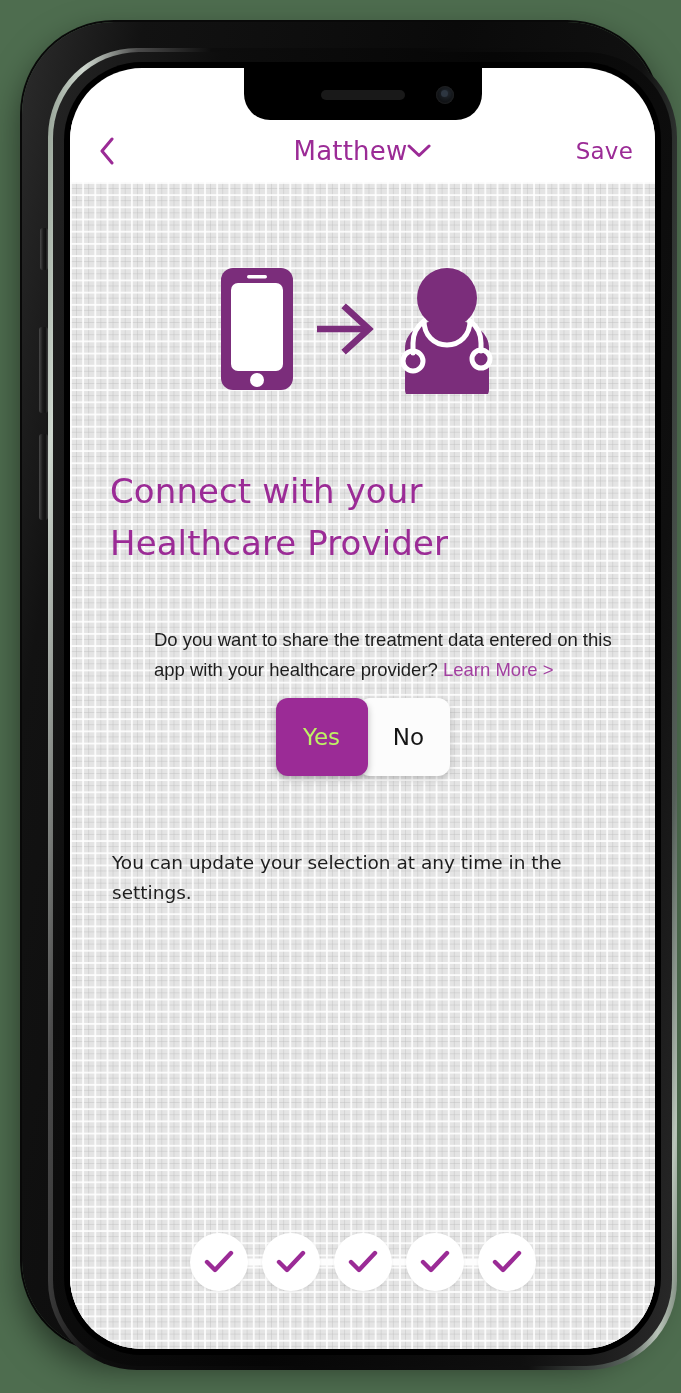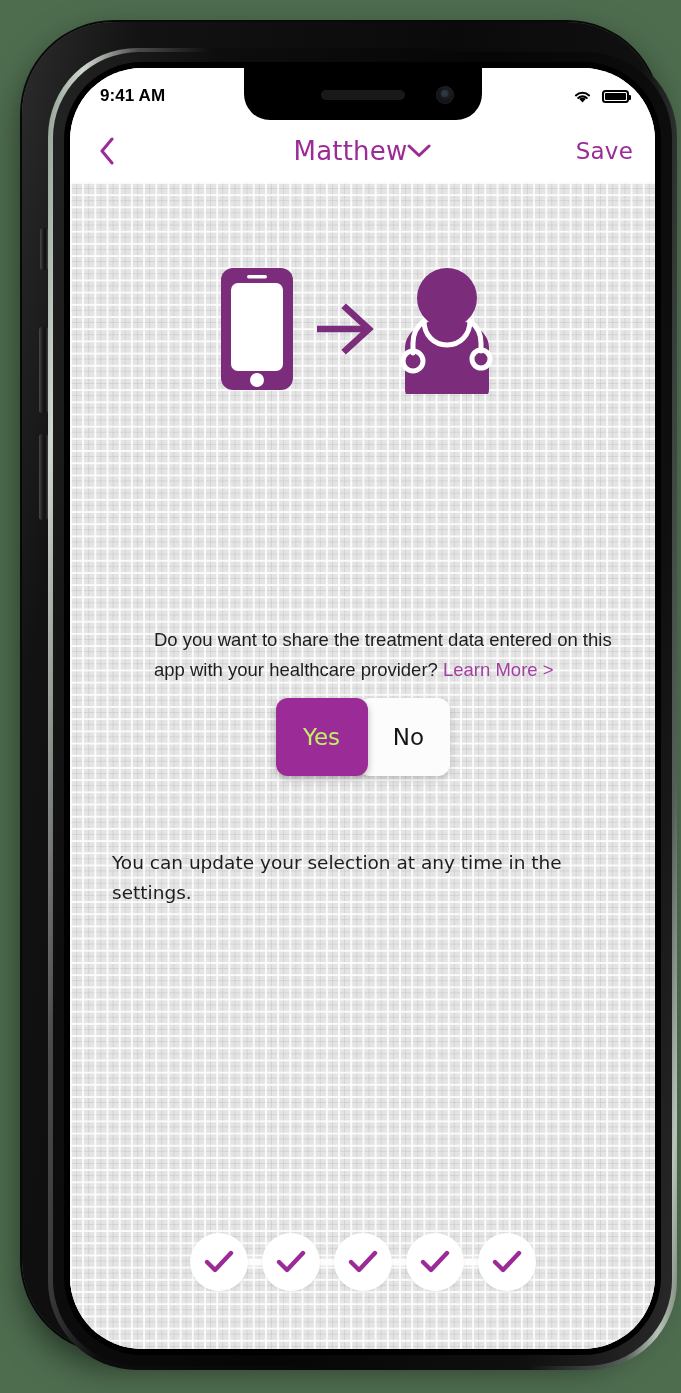--- a/index.html
+++ b/index.html
@@ -228,33 +228,20 @@
   <div class="btn-side btn-voldn"></div>
   <div class="btn-side btn-power"></div>
 
   <div class="screen">
 
     <div class="notch">
       <div class="speaker"></div>
       <div class="camera"></div>
     </div>
 
-    <div class="statusbar">
-      <div class="status-time">9:41 AM</div>
-      <div class="status-right">
-        <svg width="21" height="15" viewBox="0 0 21 15">
-          <path d="M10.5 13.6 L7.3 9.9 a5 5 0 0 1 6.4 0 Z" fill="#000"></path>
-          <path d="M3.9 6.4 a9.6 9.6 0 0 1 13.2 0" stroke="#000" stroke-width="2.1" fill="none" stroke-linecap="round"></path>
-          <path d="M6.3 9.0 a6.2 6.2 0 0 1 8.4 0" stroke="#000" stroke-width="2.1" fill="none" stroke-linecap="round"></path>
-        </svg>
-        <div class="battery">
-          <div class="battery-fill"></div>
-        </div>
-      </div>
-    </div>
 
     <div class="navbar">
       <div class="nav-back">
         <svg width="16" height="28" viewBox="0 0 16 28">
           <path d="M13 2 L3 14 L13 26" stroke="#9b2b96" stroke-width="3" fill="none" stroke-linecap="round" stroke-linejoin="round"></path>
         </svg>
       </div>
 
       <div class="nav-title-wrap">
         <span class="nav-title">Matthew</span>
@@ -288,20 +275,24 @@
             <path d="M192 126 V84 c0-14 13-24 27-27 h30 c14 3 27 13 27 27 v42 a8 8 0 0 1 -8 8 h-68 a8 8 0 0 1 -8 -8 Z" fill="#7b2d7b"></path>
             <path d="M211 57 c0 14 10 24 23 24 s23-10 23-24" stroke="#ffffff" stroke-width="5" fill="none" stroke-linecap="round"></path>
             <path d="M211 57 c-8 6 -11 14 -11 22 v10" stroke="#ffffff" stroke-width="5" fill="none" stroke-linecap="round"></path>
             <path d="M257 57 c8 6 11 14 11 22 v8" stroke="#ffffff" stroke-width="5" fill="none" stroke-linecap="round"></path>
             <circle cx="200" cy="97" r="10" fill="none" stroke="#ffffff" stroke-width="5"></circle>
             <circle cx="268" cy="95" r="9" fill="none" stroke="#ffffff" stroke-width="5"></circle>
           </g>
         </svg>
       </div>
 
+      <div class="headline">
+        <div>Connect with your</div>
+        <div>Healthcare Provider</div>
+      </div>
 
       <div class="body-copy">
         <span>Do you want to share the treatment data entered on this app with your healthcare provider?</span>
         <span class="learn-more">Learn More &gt;</span>
       </div>
 
       <div class="segmented">
         <div class="seg-group">
           <div class="seg seg-yes">Yes</div>
           <div class="seg seg-no">No</div>

